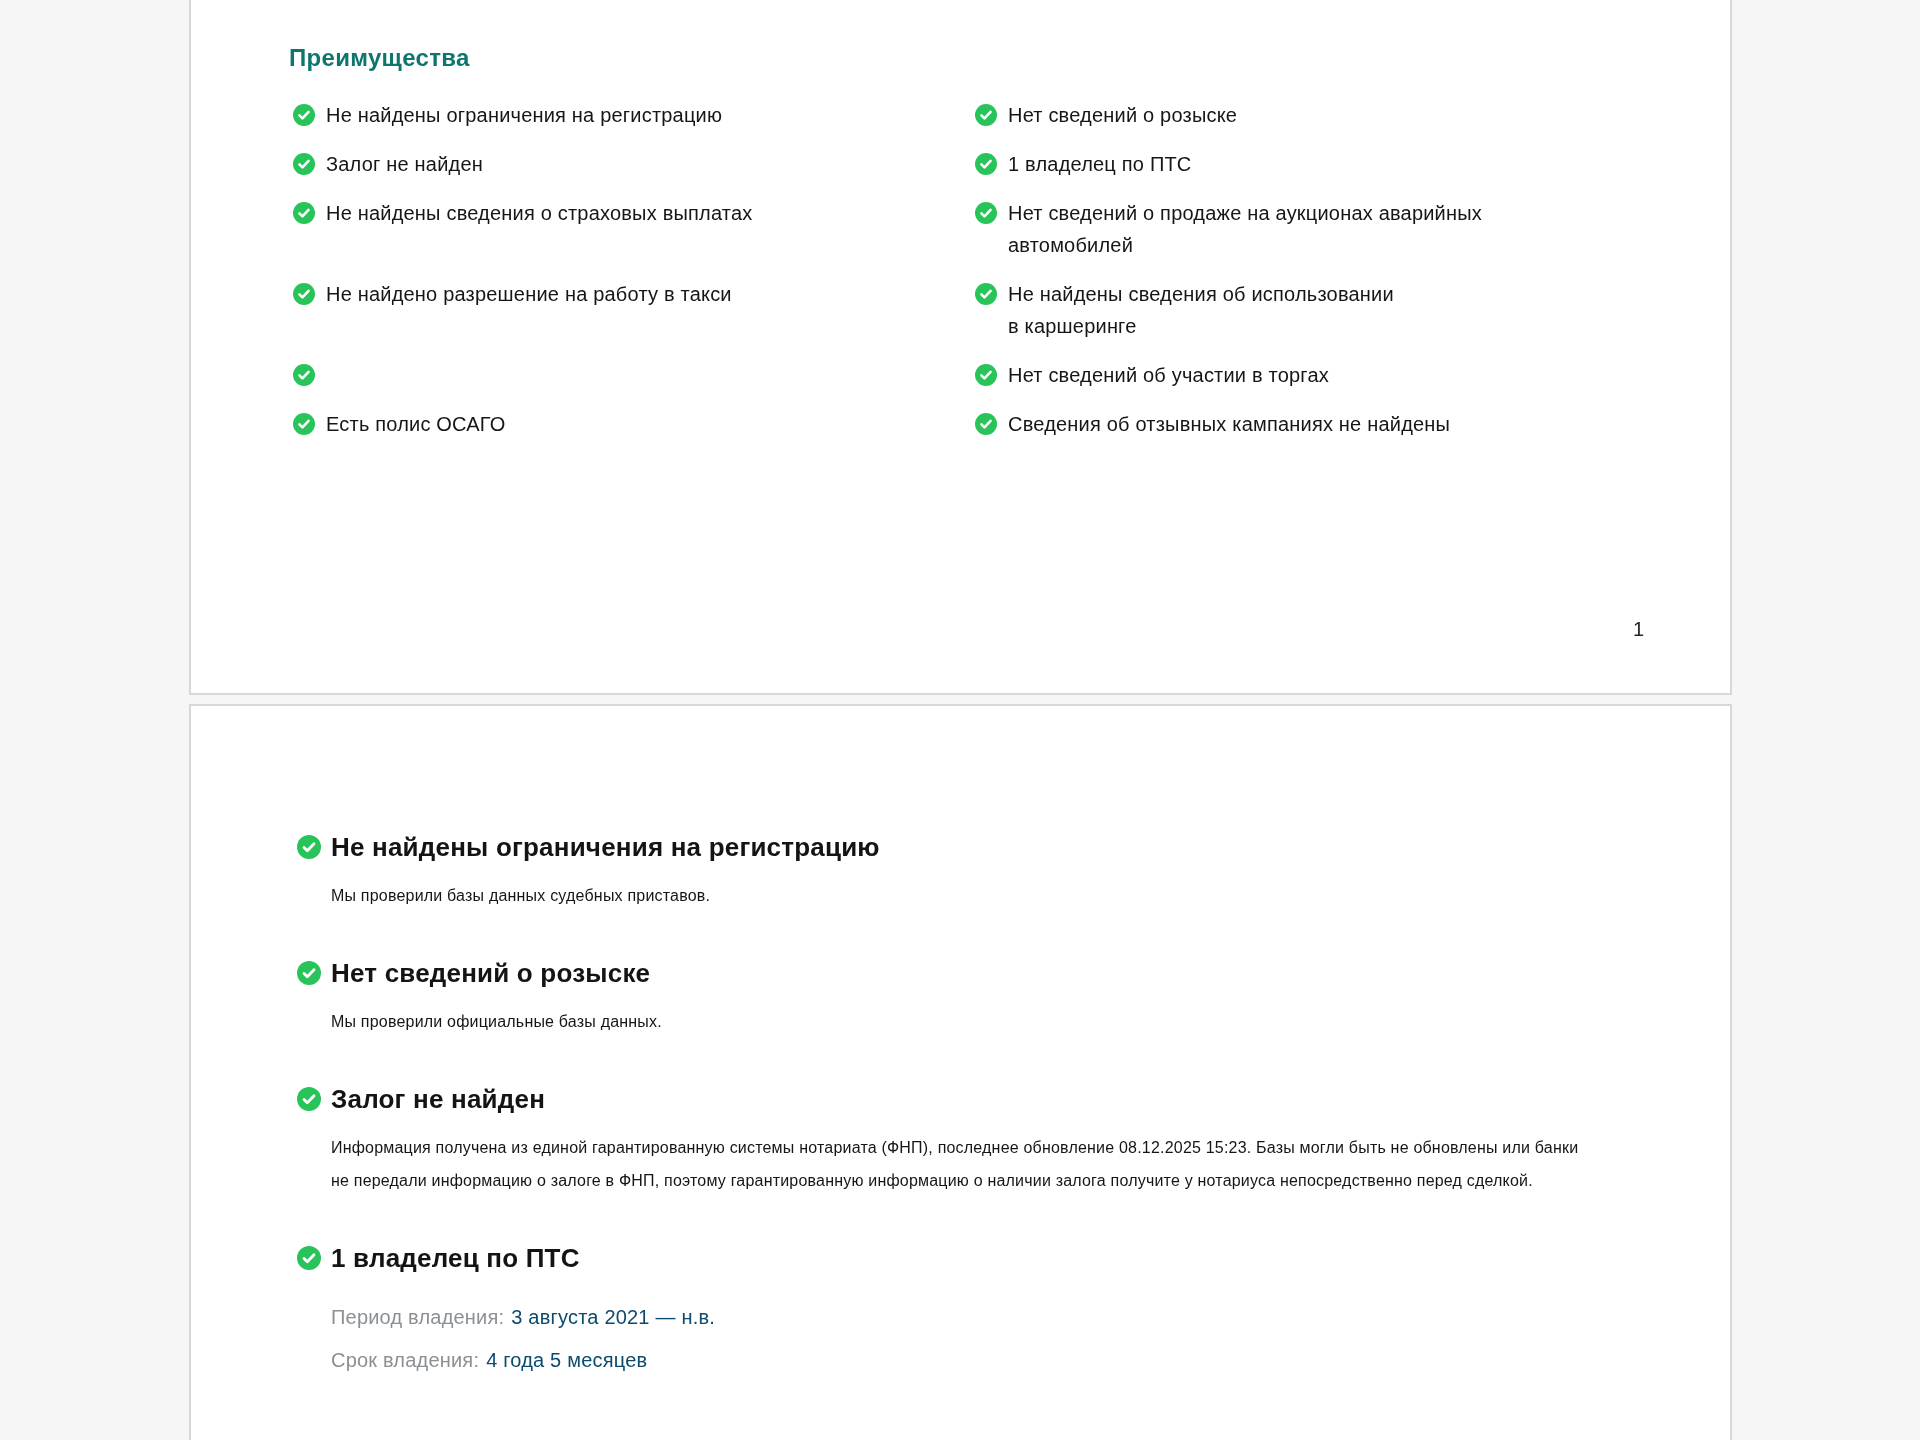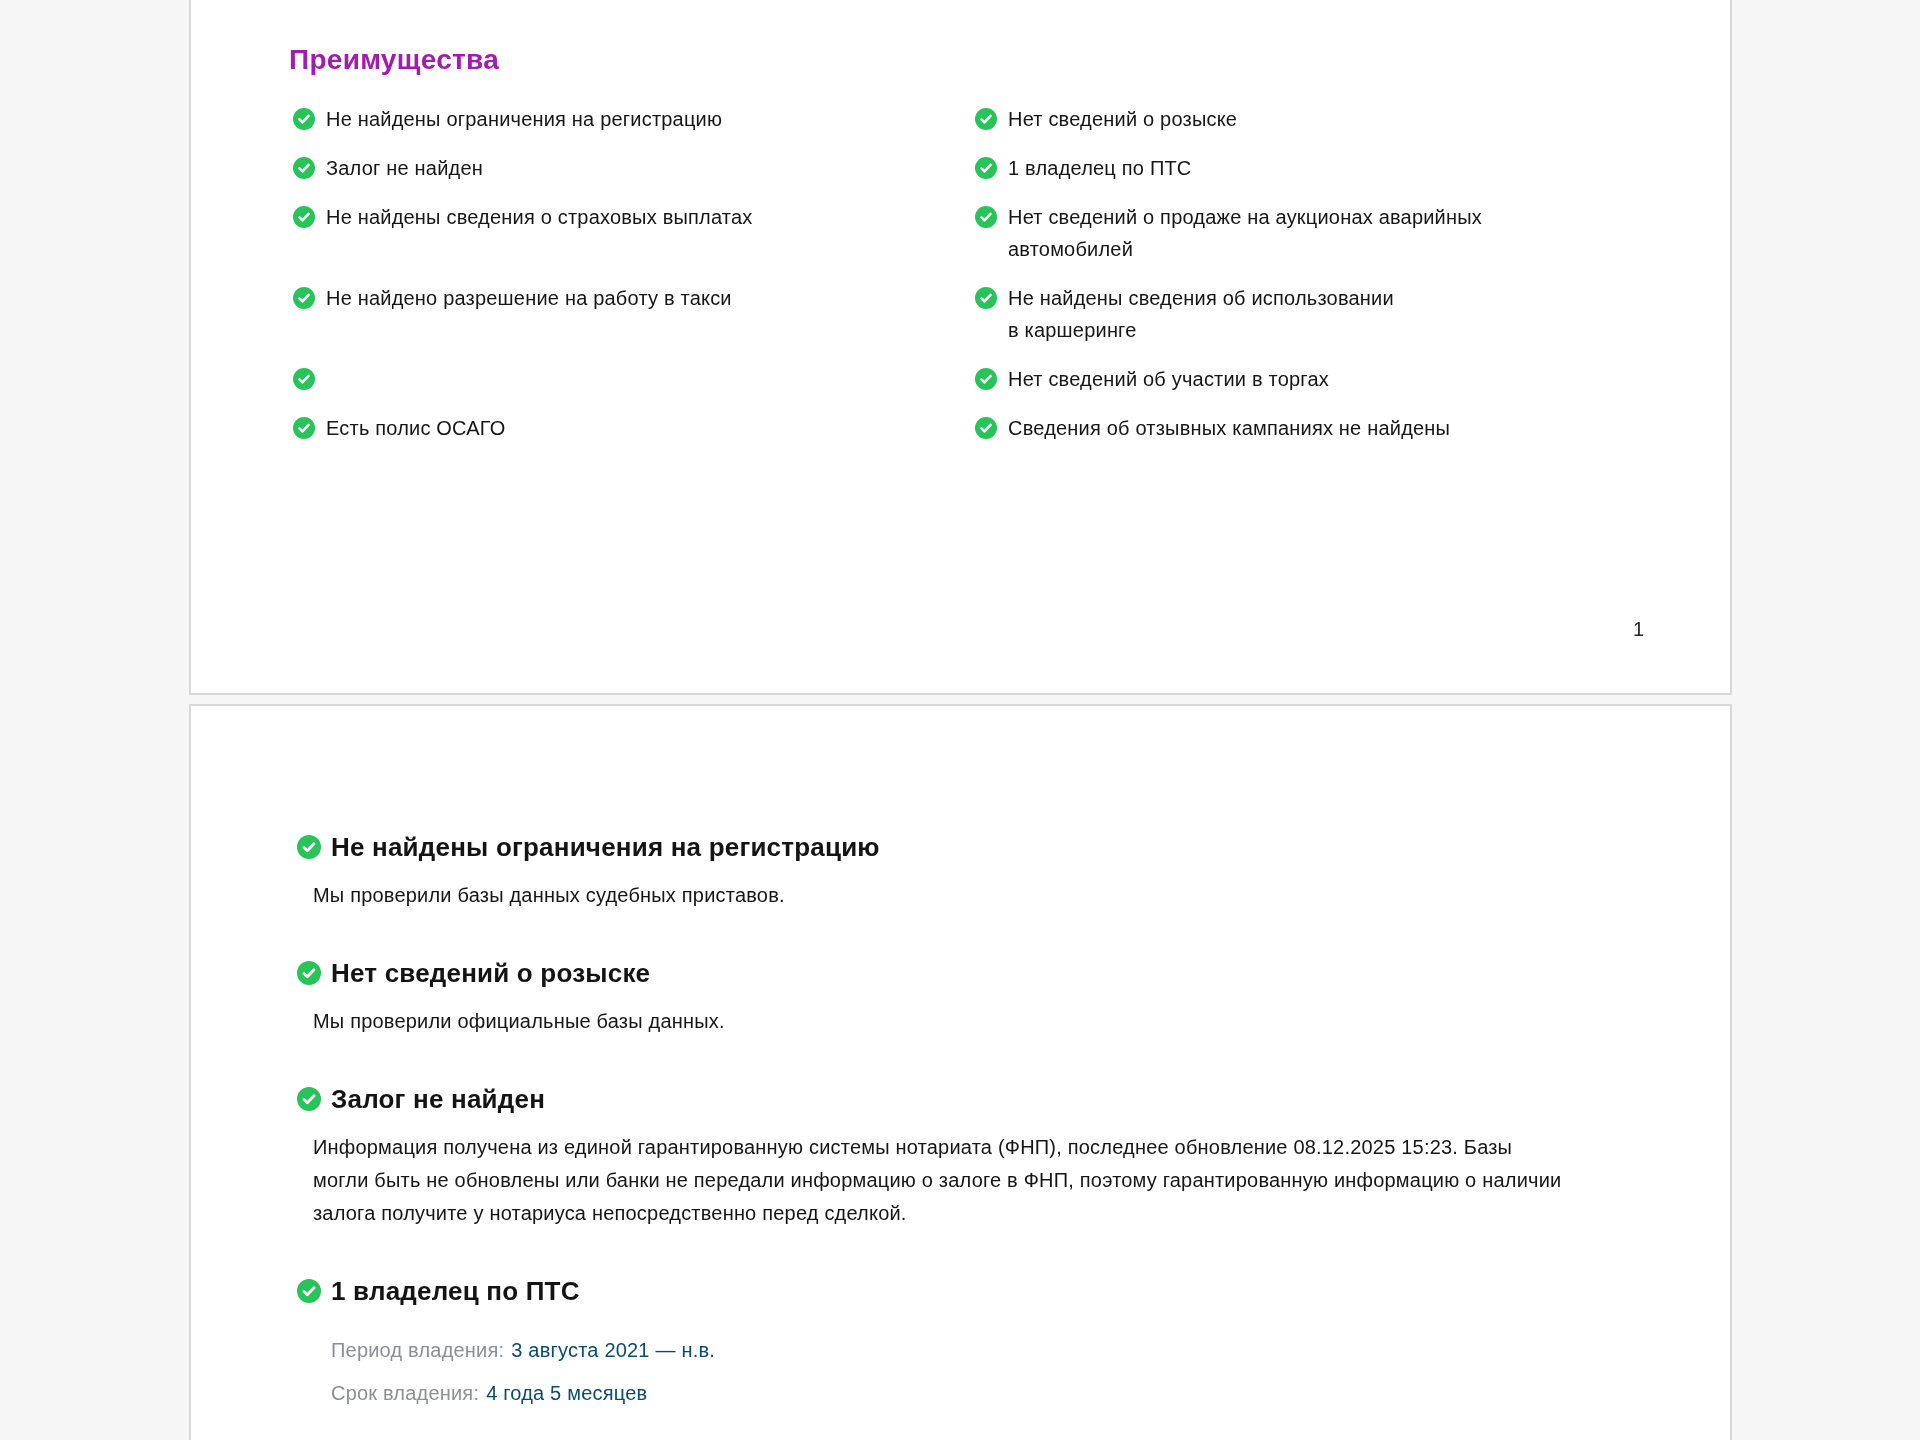--- a/index.html
+++ b/index.html
@@ -16,42 +16,42 @@
     background:#ffffff;
     border:2px solid #d8d8da;
     box-sizing:border-box;
   }
   .page-1 { top:-12px; height:707px; border-top:none; }
   .page-2 { top:704px; height:760px; border-bottom:none; }
 
   
   .p1-content { padding:56px 60px 0 102px; }
   .p1-title {
-    font-size:28px; font-weight:700; letter-spacing:0.3px;
-    margin:0 0 0 -4px; color:#a21caf;
+    font-size:24px; font-weight:700; letter-spacing:0.3px;
+    margin:0 0 0 -4px; color:#0f766e;
   }
   .adv-grid { margin-top:27px; }
   .adv-row { display:grid; grid-template-columns:682px auto; margin-bottom:17px; }
   .adv-item { display:flex; align-items:flex-start; font-size:20px; line-height:32px; letter-spacing:0.2px; }
   .adv-item .ic { flex:0 0 22px; width:22px; height:22px; margin:5px 11px 0 0; }
   .page-num {
     position:absolute; right:86px; bottom:52px;
     font-size:20px; color:#23262b;
   }
 
   
   .p2-content { padding:124px 60px 0 106px; }
   .sec { margin-bottom:44px; }
   .sec-head {
     display:flex; align-items:flex-start;
     font-size:26px; font-weight:700; line-height:34px; letter-spacing:0.2px;
     color:#141414;
   }
   .sec-head .ic { flex:0 0 24px; width:24px; height:24px; margin:5px 10px 0 0; }
-  .sec-body { margin:15px 0 0 16px; font-size:20px; line-height:33px; letter-spacing:0.2px; max-width:1260px; }
+  .sec-body { margin:15px 0 0 34px; font-size:16px; line-height:33px; letter-spacing:0.2px; max-width:1260px; }
   .kv-group { margin:26px 0 0 34px; }
   .kv { font-size:20px; line-height:33px; letter-spacing:0.2px; }
   .kv + .kv { margin-top:10px; }
   .kv .kv-label { color:#8b9095; margin-right:7px;margin-top:20px; }
   .kv .kv-value { color:#0c4a6e; }
 
   .check-icon svg { display:block; width:100%; height:100%; }
 </style>
 </head>
 <body>

